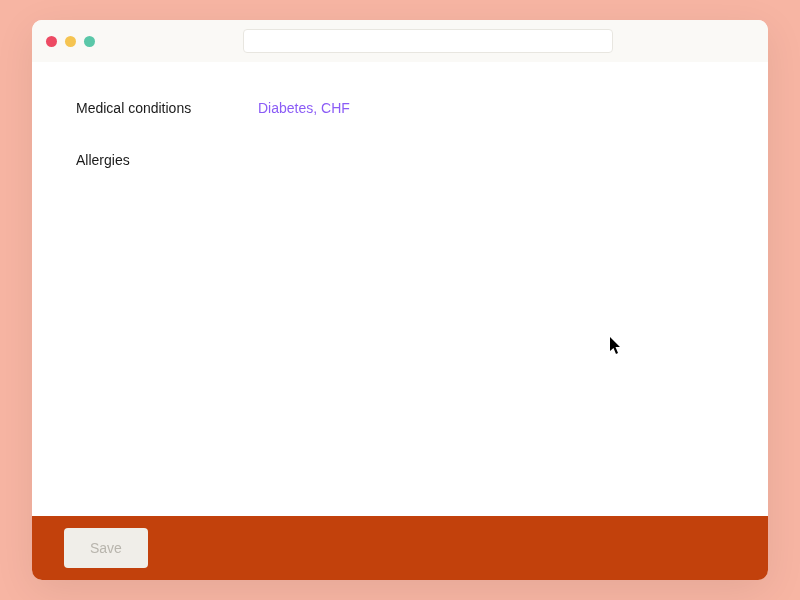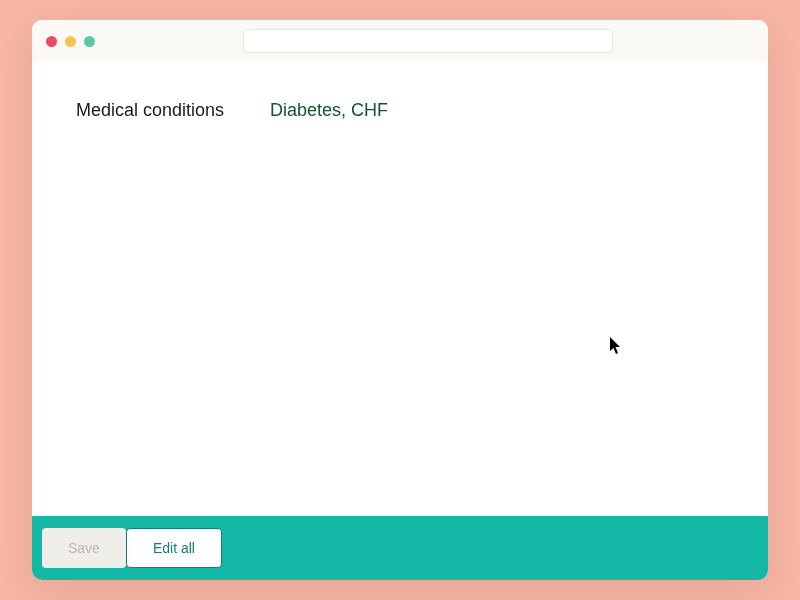--- a/index.html
+++ b/index.html
@@ -56,41 +56,41 @@
       border: 1px solid #e8e6e0;
       border-radius: 4px;
     }
     .content {
       flex: 1;
       padding: 38px 44px 0 44px;
     }
     .row {
       display: flex;
       margin-bottom: 36px;
-      font-size: 18px;
-      gap: 12px;
+      font-size: 14px;
     }
     .label {
       width: 182px;
       color: #1a1a1a;
       font-weight: 400;
     }
     .value {
-      color: #14532d;
+      color: #8b5cf6;
       font-weight: 400;
     }
     .value-muted {
       color: #b8b5ad;
     }
     .footer {
       height: 64px;
-      background: #14b8a6;
+      background: #c2410c;
       display: flex;
       align-items: center;
-      padding: 0 10px;
+      justify-content: space-between;
+      padding: 0 32px;
     }
     .btn {
       height: 40px;
       padding: 0 26px;
       font-size: 14px;
       border-radius: 4px;
       cursor: pointer;
       display: flex;
       align-items: center;
       justify-content: center;
@@ -127,24 +127,24 @@
     </div>
     <input type="text" class="search-bar" placeholder="" style="">
   </div>
 
   <div class="content">
     <div class="row">
       <div class="label">Medical conditions</div>
       <div class="value">Diabetes, CHF</div>
     </div>
     <div class="row">
+      <div class="label">Allergies</div>
     </div>
   </div>
 
   <div class="footer">
     <button class="btn btn-save" disabled="">Save</button>
-    <button class="btn btn-edit">Edit all</button>
   </div>
 
   <svg class="cursor" width="14" height="18" viewBox="0 0 14 18">
     <path d="M0,0 L0,14 L3.5,11 L6,17 L8,16 L5.5,10 L10,10 Z" fill="#000000"></path>
   </svg>
 </div>
 
 </body></html>

